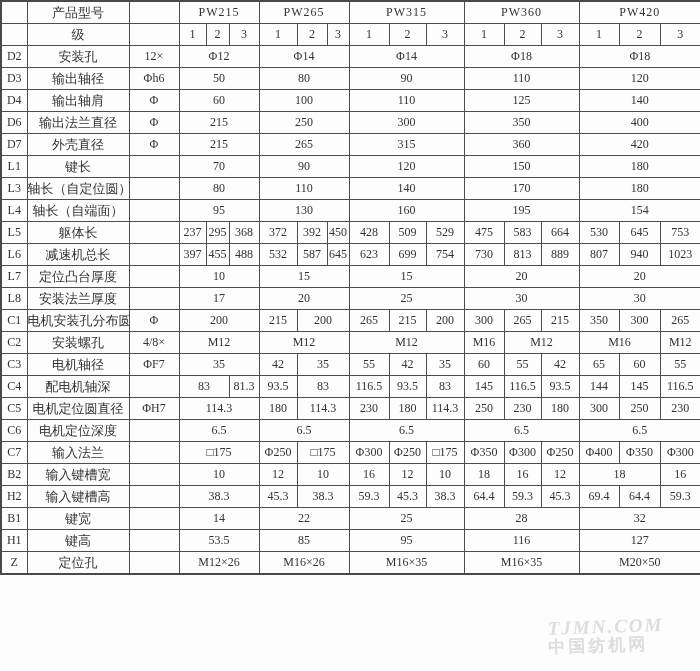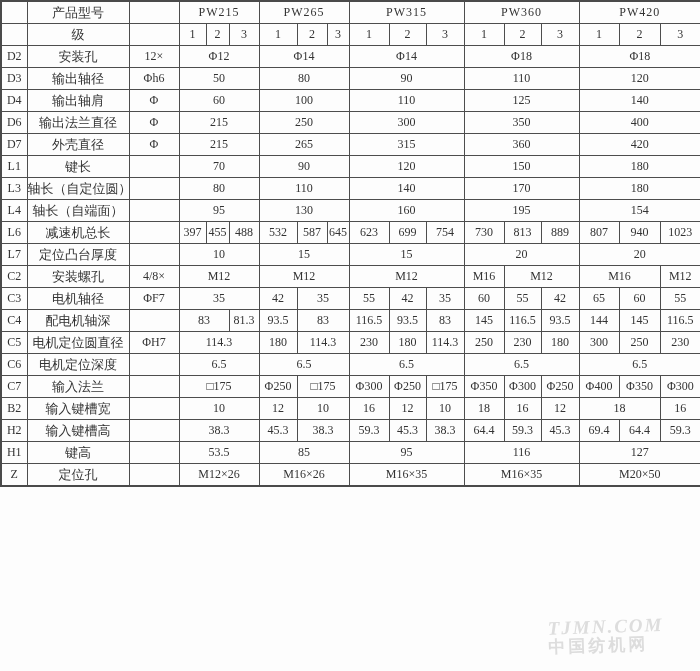--- a/index.html
+++ b/index.html
@@ -196,20 +196,40 @@
           <td>L4</td>
           <td class="name">轴长（自端面）</td>
           <td></td>
           <td colspan="3">95</td>
           <td colspan="3">130</td>
           <td colspan="3">160</td>
           <td colspan="3">195</td>
           <td colspan="3">154</td>
         </tr>
         <tr>
+          <td>L5</td>
+          <td class="name">躯体长</td>
+          <td></td>
+          <td>237</td>
+          <td>295</td>
+          <td>368</td>
+          <td>372</td>
+          <td>392</td>
+          <td>450</td>
+          <td>428</td>
+          <td>509</td>
+          <td>529</td>
+          <td>475</td>
+          <td>583</td>
+          <td>664</td>
+          <td>530</td>
+          <td>645</td>
+          <td>753</td>
+        </tr>
+        <tr>
           <td>L6</td>
           <td class="name">减速机总长</td>
           <td></td>
           <td>397</td>
           <td>455</td>
           <td>488</td>
           <td>532</td>
           <td>587</td>
           <td>645</td>
           <td>623</td>
@@ -226,20 +246,47 @@
           <td>L7</td>
           <td class="name">定位凸台厚度</td>
           <td></td>
           <td colspan="3">10</td>
           <td colspan="3">15</td>
           <td colspan="3">15</td>
           <td colspan="3">20</td>
           <td colspan="3">20</td>
         </tr>
         <tr>
+          <td>L8</td>
+          <td class="name">安装法兰厚度</td>
+          <td></td>
+          <td colspan="3">17</td>
+          <td colspan="3">20</td>
+          <td colspan="3">25</td>
+          <td colspan="3">30</td>
+          <td colspan="3">30</td>
+        </tr>
+        <tr>
+          <td>C1</td>
+          <td class="name">电机安装孔分布圆</td>
+          <td>Φ</td>
+          <td colspan="3">200</td>
+          <td>215</td>
+          <td colspan="2">200</td>
+          <td>265</td>
+          <td>215</td>
+          <td>200</td>
+          <td>300</td>
+          <td>265</td>
+          <td>215</td>
+          <td>350</td>
+          <td>300</td>
+          <td>265</td>
+        </tr>
+        <tr>
           <td>C2</td>
           <td class="name">安装螺孔</td>
           <td>4/8×</td>
           <td colspan="3">M12</td>
           <td colspan="3">M12</td>
           <td colspan="3">M12</td>
           <td>M16</td>
           <td colspan="2">M12</td>
           <td colspan="2">M16</td>
           <td>M12</td>
@@ -350,20 +397,30 @@
           <td>45.3</td>
           <td>38.3</td>
           <td>64.4</td>
           <td>59.3</td>
           <td>45.3</td>
           <td>69.4</td>
           <td>64.4</td>
           <td>59.3</td>
         </tr>
         <tr>
+          <td>B1</td>
+          <td class="name">键宽</td>
+          <td></td>
+          <td colspan="3">14</td>
+          <td colspan="3">22</td>
+          <td colspan="3">25</td>
+          <td colspan="3">28</td>
+          <td colspan="3">32</td>
+        </tr>
+        <tr>
           <td>H1</td>
           <td class="name">键高</td>
           <td></td>
           <td colspan="3">53.5</td>
           <td colspan="3">85</td>
           <td colspan="3">95</td>
           <td colspan="3">116</td>
           <td colspan="3">127</td>
         </tr>
         <tr>

